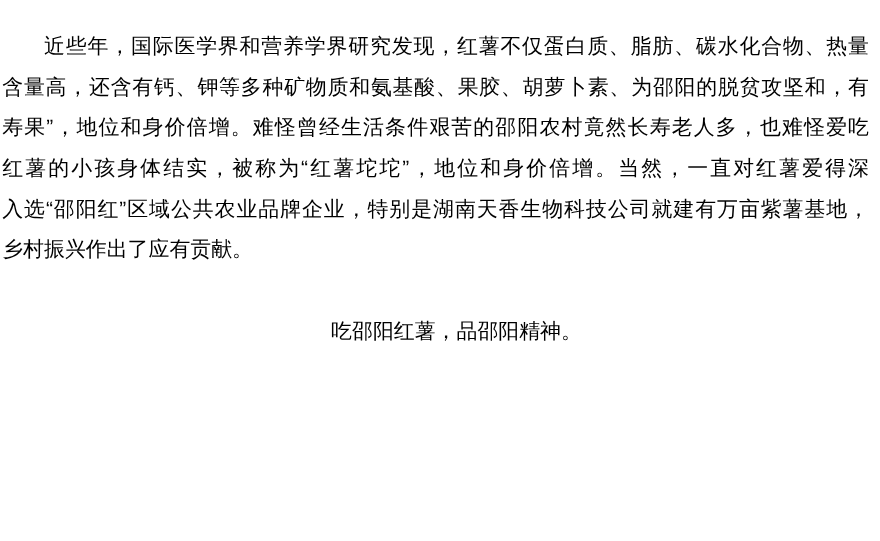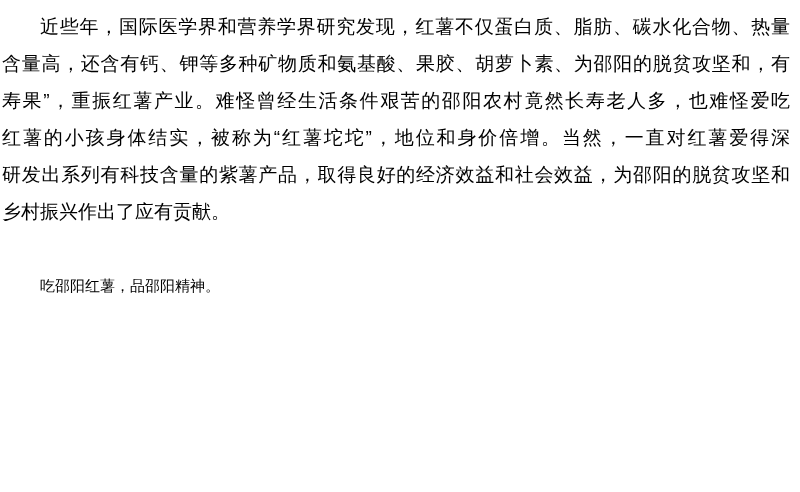--- a/index.html
+++ b/index.html
@@ -8,21 +8,21 @@
   }
   body {
     width: 800px;
     height: 492px;
     background: #ffffff;
     color: #000000;
     font-family: "Liberation Sans", sans-serif;
     overflow: hidden;
   }
   .doc {
-    padding: 8px 10px 0 2px;
+    padding: 24px 10px 0 2px;
     box-sizing: border-box;
     width: 800px;
   }
   .line {
     font-size: 19px;
     line-height: 37px;
     height: 37px;
     overflow: hidden;
     text-align: justify;
     text-align-last: justify;
@@ -33,38 +33,38 @@
     text-indent: 38px;
   }
   .line-last {
     text-align: right;
     text-align-last: left;
   }
   .blank-line {
     height: 37px;
   }
   .para2-line {
-    font-size: 15px;
+    font-size: 19px;
     line-height: 37px;
     height: 37px;
     text-indent: 38px;
-    text-align: left;
+    text-align: center;
   }
 </style>
 </head>
 <body>
 
 <div class="doc">
 
   <div class="paragraph">
     <div class="line line-first">近些年，国际医学界和营养学界研究发现，红薯不仅蛋白质、脂肪、碳水化合物、热量</div>
     <div class="line">含量高，还含有钙、钾等多种矿物质和氨基酸、果胶、胡萝卜素、为邵阳的脱贫攻坚和，有</div>
-    <div class="line">寿果”，重振红薯产业。难怪曾经生活条件艰苦的邵阳农村竟然长寿老人多，也难怪爱吃</div>
+    <div class="line">寿果”，地位和身价倍增。难怪曾经生活条件艰苦的邵阳农村竟然长寿老人多，也难怪爱吃</div>
     <div class="line">红薯的小孩身体结实，被称为“红薯坨坨”，地位和身价倍增。当然，一直对红薯爱得深</div>
-    <div class="line">研发出系列有科技含量的紫薯产品，取得良好的经济效益和社会效益，为邵阳的脱贫攻坚和</div>
+    <div class="line">入选“邵阳红”区域公共农业品牌企业，特别是湖南天香生物科技公司就建有万亩紫薯基地，</div>
     <div class="line line-last">乡村振兴作出了应有贡献。</div>
   </div>
 
   <div class="blank-line"></div>
 
   <div class="paragraph">
     <div class="para2-line">吃邵阳红薯，品邵阳精神。</div>
   </div>
 
 </div>

